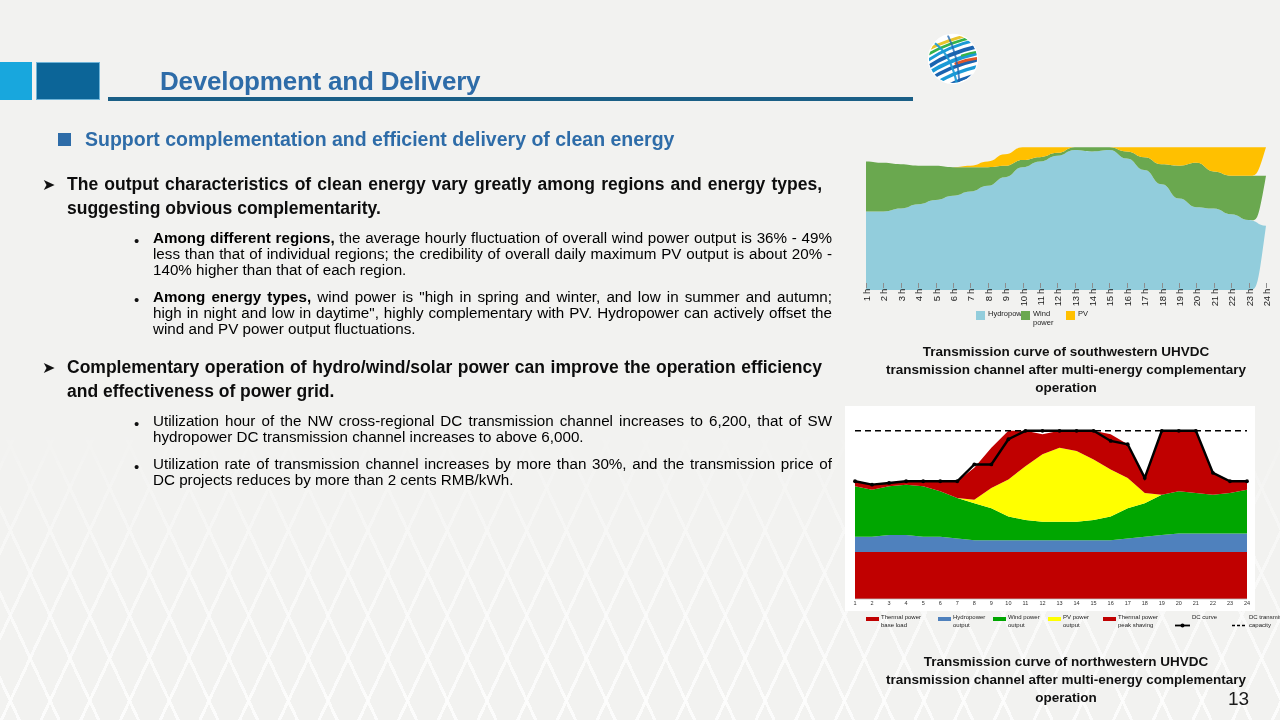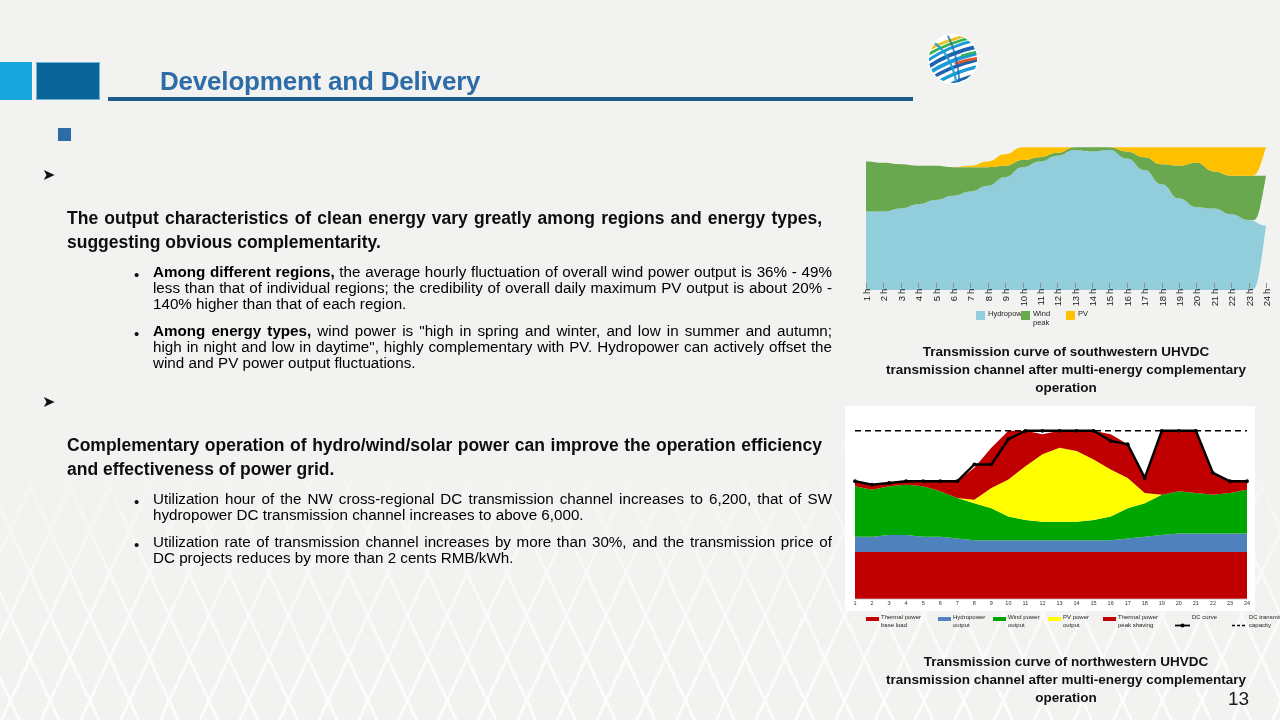--- a/index.html
+++ b/index.html
@@ -39,21 +39,21 @@
   .logo-cn{font-size:14.5px;color:#3a3a3a;font-weight:bold;letter-spacing:1px;margin-top:3px;white-space:nowrap;}
 
   
   .content{position:absolute;left:42px;top:128px;width:790px;}
   .h2row{display:flex;align-items:center;gap:14px;margin:0 0 22px 16px;}
   .h2sq{width:13px;height:13px;background:#2e6ca8;flex:0 0 13px;}
   .h2txt{color:#2e6ca8;font-size:19.5px;font-weight:bold;}
 
   .lvl1{display:flex;gap:9px;margin-bottom:10px;}
   .lvl1 .arrow{flex:0 0 16px;font-size:16px;color:#111;line-height:23px;}
-  .lvl1 .txt{font-size:17.5px;font-weight:bold;line-height:23.5px;color:#0d0d0d;text-align:justify;width:755px;margin-top:44px;}
+  .lvl1 .txt{font-size:17.5px;font-weight:bold;line-height:23.5px;color:#0d0d0d;text-align:justify;width:755px;}
 
   .lvl2{display:flex;gap:11px;margin:0 0 11px 92px;}
   .lvl2 .dot{flex:0 0 8px;font-size:15px;color:#111;line-height:22px;}
   .lvl2 .txt{font-size:15.2px;line-height:16px;color:#000000;text-align:justify;width:685px;}
   .lvl2 .txt b{font-weight:bold;}
   .gap-b{margin-bottom:19px;}
 
   
   .chart1{position:absolute;left:866px;top:130px;width:400px;height:160px;}
   .chart1 svg{display:block;}
@@ -123,20 +123,21 @@
       <path d="M40 6 Q60 46 62 100" stroke="#1b64b0" stroke-width="3.5" opacity=".75"></path>
     </g>
     <circle cx="50" cy="50" r="44" fill="none" stroke="#ffffff" stroke-width="2"></circle>
   </svg>
 </div>
 
 <div class="content">
 
   <div class="h2row">
     <div class="h2sq"></div>
+    <div class="h2txt">Support complementation and efficient delivery of clean energy</div>
   </div>
 
   <div class="lvl1">
     <div class="arrow">➤</div>
     <div class="txt">The output characteristics of clean energy vary greatly among regions and energy types, suggesting obvious complementarity.</div>
   </div>
   <div class="lvl2">
     <div class="dot">•</div>
     <div class="txt"><b>Among different regions,</b><span> the average hourly fluctuation of overall wind power output is 36% - 49% less than that of individual regions; the credibility of overall daily maximum PV output is about 20% - 140% higher than that of each region.</span></div>
   </div>
@@ -217,21 +218,21 @@
     <div style="position: absolute; left: 400px; top: 0px; width: 1px; height: 5px; background: rgb(141, 141, 141);"></div>
     <span style="left: 395px; top: 6px;">24 h</span>
   </div>
 <div class="c1-legend" id="c1legend">
     <div class="li">
       <span class="sw" style="background: rgb(146, 205, 220);"></span>
       <span class="lb">Hydropower</span>
     </div>
     <div class="li">
       <span class="sw" style="background: rgb(106, 168, 79);"></span>
-      <span class="lb">Wind peak</span>
+      <span class="lb">Wind power</span>
     </div>
     <div class="li">
       <span class="sw" style="background: rgb(255, 192, 0);"></span>
       <span class="lb">PV</span>
     </div>
   </div>
 <div class="cap cap1">Transmission curve of southwestern UHVDC transmission channel after multi-energy complementary operation</div>
 
 <div class="chart2box">
   <svg id="svg2" width="410" height="205" viewBox="0 0 410 205">

